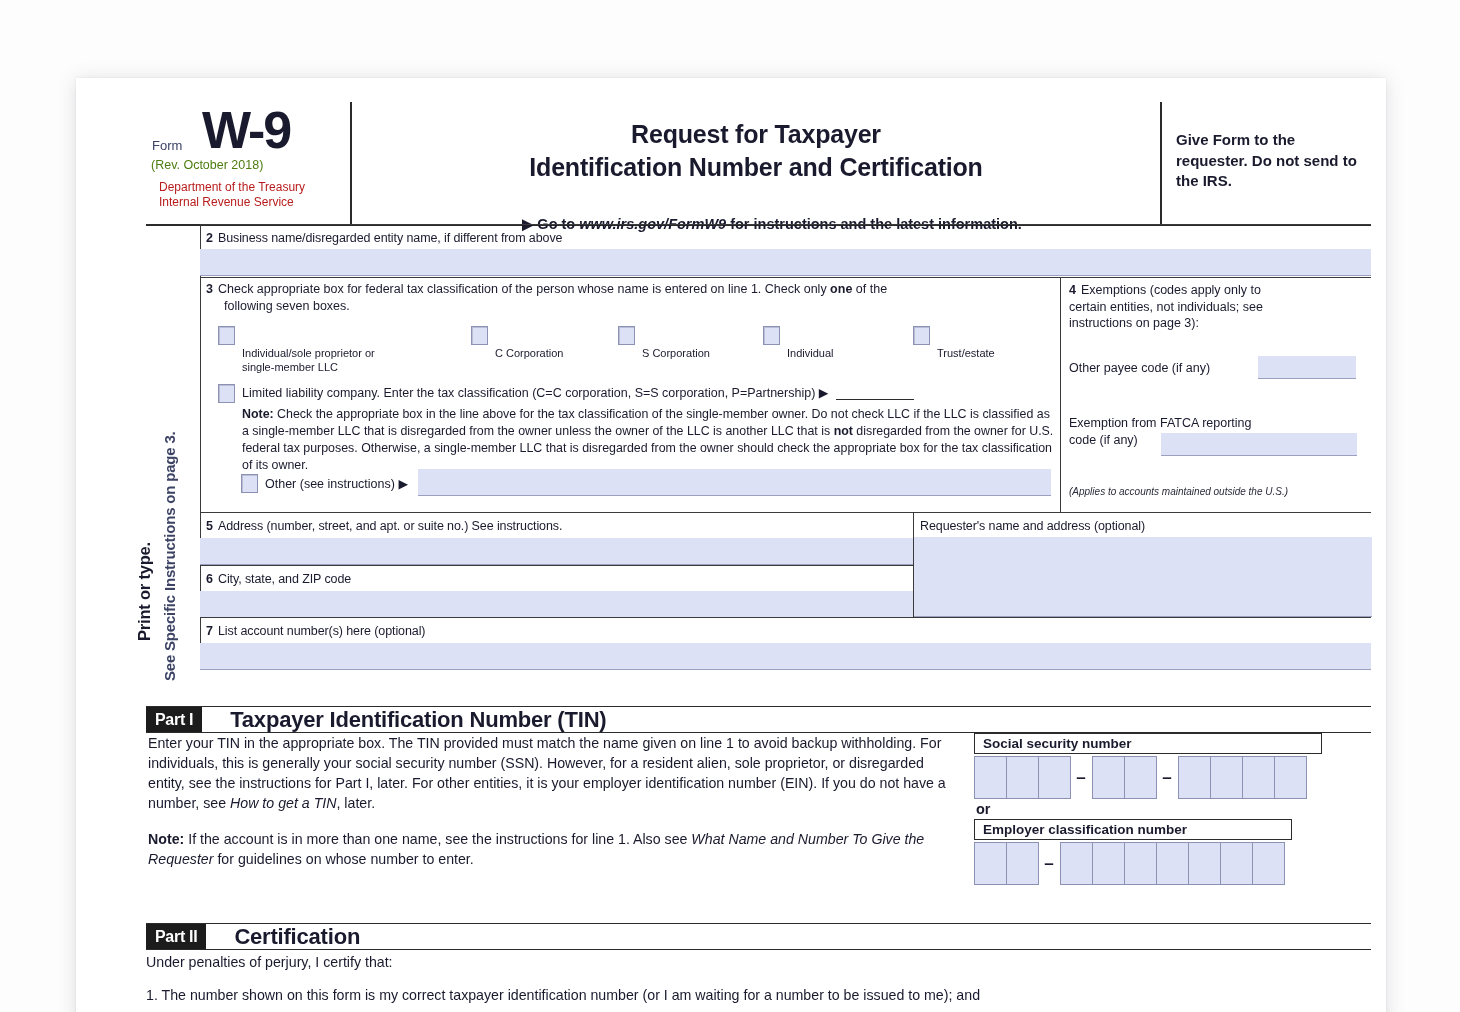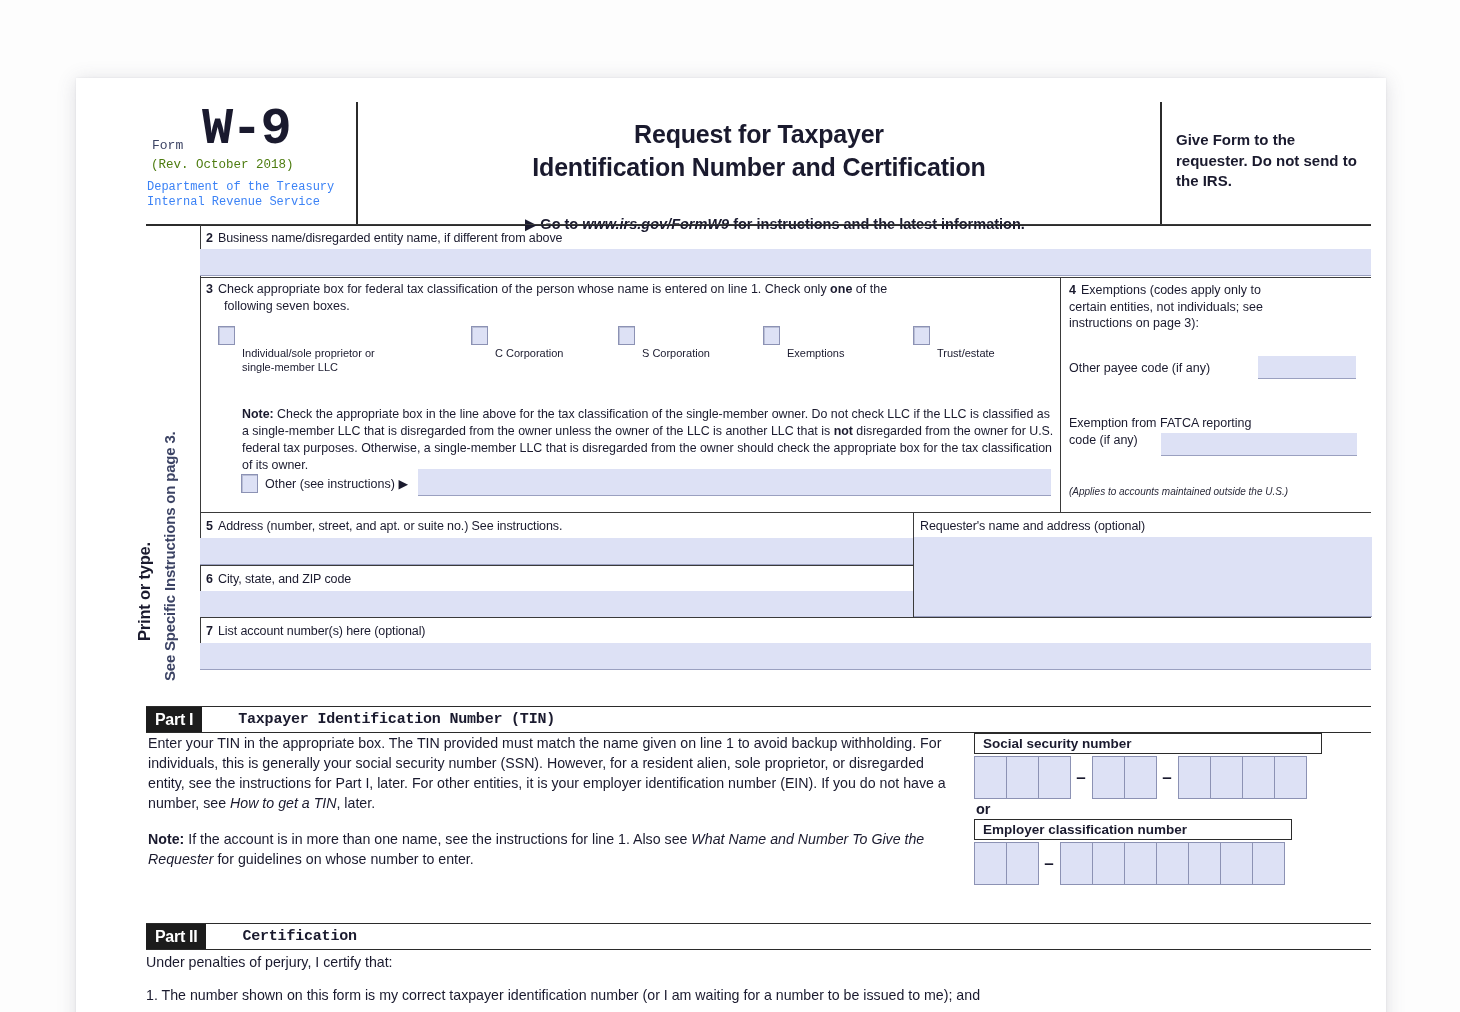--- a/index.html
+++ b/index.html
@@ -56,42 +56,41 @@
   
   #hdr {
     position: absolute;
     left: 70px; top: 24px;
     width: 1225px; height: 122px;
     display: flex;
     border-bottom: 2.2px solid #2b2b2b;
   }
   #hdr-left {
     width: 193px;
-    padding: 6px 12px 0 5px;
+    padding: 6px 6px 0 5px;
     border-right: 2.2px solid #2b2b2b;
     position: relative;
-    font-family: Liberation Mono, monospace;
   }
   #formword {
     position: absolute; left: 6px; top: 36px;
     font-size: 13px; color: #3c4364;
   }
   #w9 {
     position: absolute; left: 56px; top: 2px;
     font-size: 52px; font-weight: bold;
     letter-spacing: -2px;
     line-height: 1;
   }
   #rev {
     position: absolute; left: 5px; top: 56px;
     font-size: 12.5px; color: #4d7c0f;
   }
   #dept {
-    position: absolute; left: 1px; top: 78px;
-    font-size: 12px; color: #3b82f6; line-height: 1.25;
+    position: absolute; left: 13px; top: 78px;
+    font-size: 12px; color: #b91c1c; line-height: 1.25;
   }
 
   #hdr-mid {
     flex: 1;
     text-align: center;
     padding-top: 16px;
     position: relative;
     border-right: 2.2px solid #2b2b2b;
   }
   #title1, #title2 {
@@ -266,25 +265,24 @@
     background: #1c1c1c;
     color: #ffffff;
     font-weight: bold;
     font-size: 16px;
     padding: 1px 9px 0 9px;
     display: flex; align-items: center;
     letter-spacing: -0.3px;
   }
   .parttitle {
     font-weight: bold;
-    font-size: 15px;
-    padding-left: 36px;
+    font-size: 22px;
+    padding-left: 28px;
     display: flex; align-items: center;
     letter-spacing: -0.2px;
-    font-family: Liberation Mono, monospace;
   }
 
   #p1bar { top: 628px; }
   #p1body { position: absolute; left: 70px; top: 655px; width: 1225px; height: 188px; }
   #p1text {
     position: absolute; left: 2px; top: 0;
     width: 800px;
     font-size: 14.2px;
     line-height: 1.42;
   }
@@ -392,28 +390,36 @@
           <div class="cbitem" style="width:147px">
             <span class="cbox"></span>
             <span class="t">C Corporation</span>
           </div>
           <div class="cbitem" style="width:145px">
             <span class="cbox"></span>
             <span class="t">S Corporation</span>
           </div>
           <div class="cbitem" style="width:150px">
             <span class="cbox"></span>
-            <span class="t">Exemptions</span>
+            <span class="t">Individual</span>
           </div>
           <div class="cbitem">
             <span class="cbox"></span>
             <span class="t">Trust/estate</span>
           </div>
         </div>
 
+        <div id="llcrow">
+          <span class="cbox"></span>
+          <span class="t">
+            <span>Limited liability company. Enter the tax classification (C=C corporation, S=S corporation, P=Partnership)</span>
+            <span>▶</span>
+            <span id="llc-blank"></span>
+          </span>
+        </div>
 
         <div id="note3">
           <b>Note:</b><span> Check the appropriate box in the line above for the tax classification of the single-member owner.  Do not check LLC if the LLC is classified as a single-member LLC that is disregarded from the owner unless the owner of the LLC is another LLC that is </span><b>not</b><span> disregarded from the owner for U.S. federal tax purposes. Otherwise, a single-member LLC that is disregarded from the owner should check the appropriate box for the tax classification of its owner.</span>
         </div>
 
         <div id="otherrow">
           <span class="cbox"></span>
           <span class="t">
             <span>Other (see instructions)</span>
             <span>▶</span>

